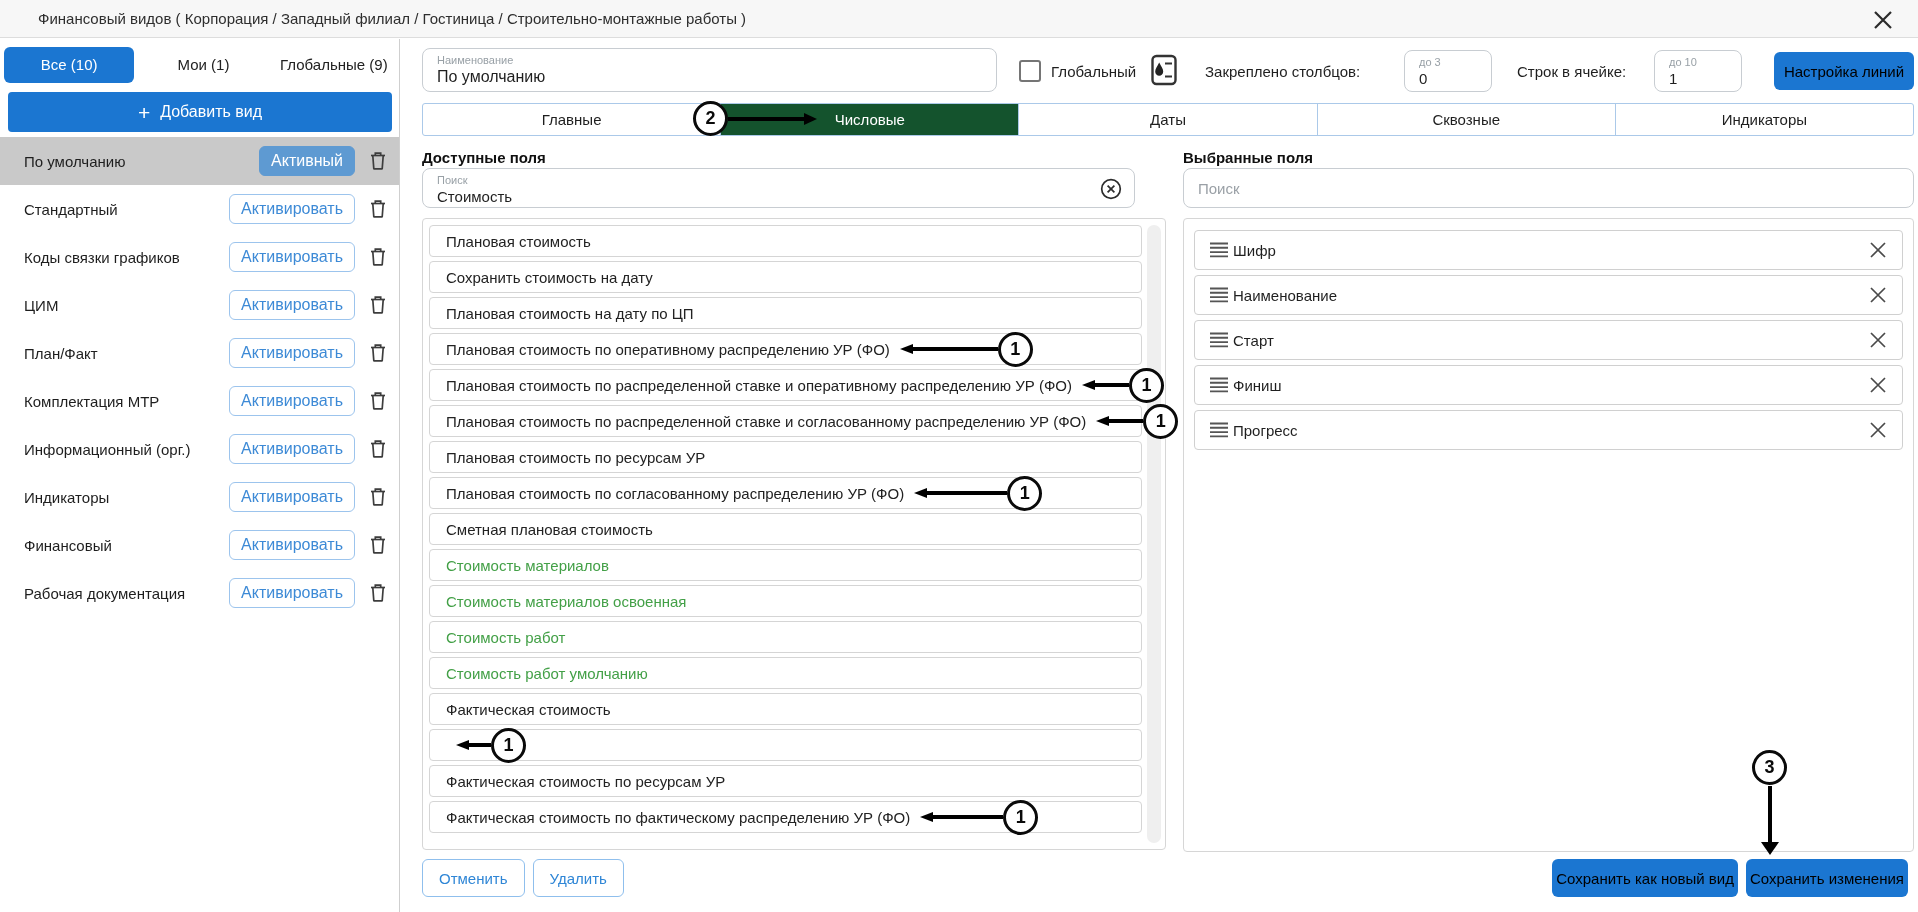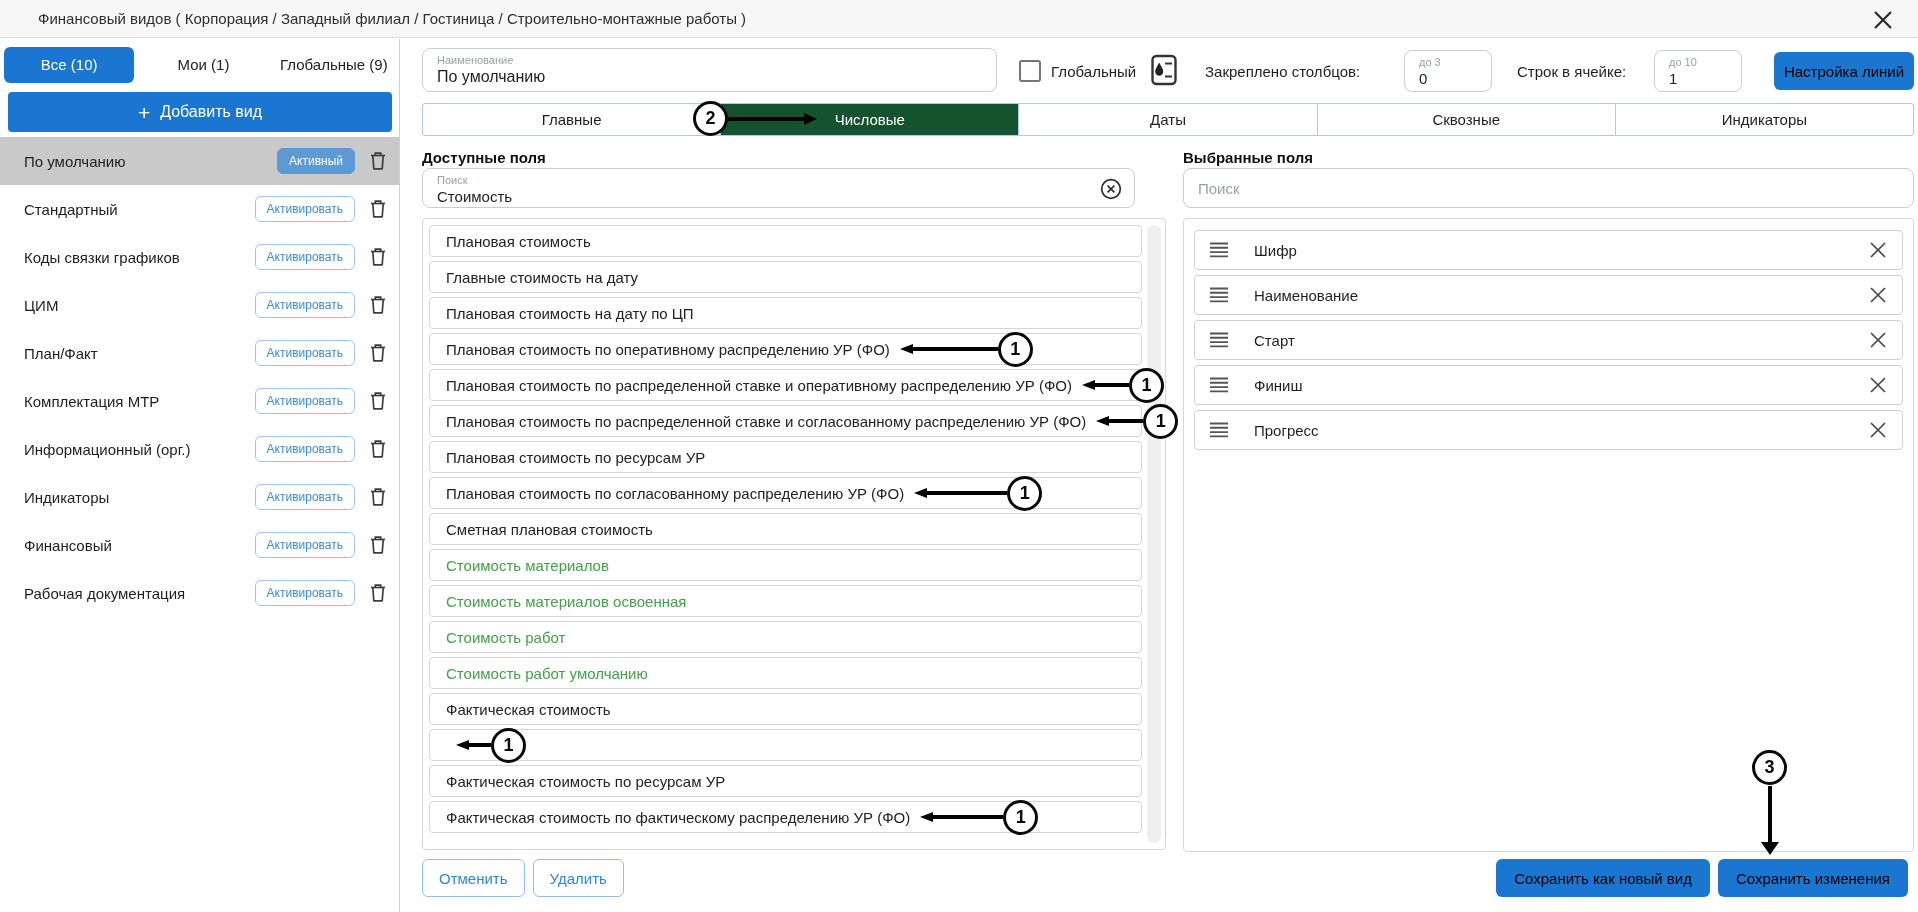--- a/index.html
+++ b/index.html
@@ -15,21 +15,21 @@
   .sidebar { position:absolute; left:0; top:39px; width:400px; bottom:0; border-right:1px solid #cfcfcf; background:#fff; }
   .side-tabs { display:flex; margin-top:5px; height:42px; align-items:center; }
   .side-tab { flex:1; text-align:center; font-size:15px; color:#222; cursor:pointer; line-height:36px; }
   .side-tab.active { background:#1b76d1; color:#fff; border-radius:6px; margin:0 4px; }
   .add-btn { margin:6px 8px 0 8px; height:40px; background:#1b76d1; color:#fff; border:none; border-radius:4px; font-size:16px; width:384px; display:flex; align-items:center; justify-content:center; gap:10px; cursor:pointer; font-family:inherit; }
   .add-btn .plus { font-size:21px; font-weight:400; line-height:1; }
   .view-list { margin-top:5px; }
   .view-item { height:48px; display:flex; align-items:center; padding:0 12px 0 24px; background:#fff; }
   .view-item.selected { background:#c9c9c9; }
   .vname { flex:1; font-size:15px; color:#1e1e1e; }
-  .vbtn { font-family:inherit; font-size:12px; padding:5px 11px; border-radius:6px; border:1px solid #9cc4ed; color:#3d8ad6; background:#fff; cursor:pointer; margin-right:14px; }
+  .vbtn { font-family:inherit; font-size:16px; padding:5px 11px; border-radius:6px; border:1px solid #9cc4ed; color:#3d8ad6; background:#fff; cursor:pointer; margin-right:14px; }
   .vbtn.active-badge { background:#5e9ad2; border-color:#5e9ad2; color:#fff; }
   .trash { width:18px; height:20px; cursor:pointer; display:inline-flex; }
 
   
   .main { position:absolute; left:401px; top:39px; right:0; bottom:0; }
 
   .shell { position:absolute; border:1px solid #c8cdd2; border-radius:8px; background:#fff; padding:5px 14px 4px 14px; }
   .shell .mini { display:block; font-size:11px; color:#98a0a6; line-height:13px; }
   .shell input { border:none; outline:none; font-family:inherit; font-size:15px; color:#1f1f1f; width:100%; background:transparent; padding:0; line-height:20px; }
   .name-shell { left:21px; top:9px; width:575px; height:44px; }
@@ -55,28 +55,28 @@
   .sel-search input { width:100%; height:100%; border:none; outline:none; font-family:inherit; font-size:15px; background:transparent; color:#1f1f1f; }
   .sel-search input::placeholder { color:#9aa0a6; }
 
   .avail-box { position:absolute; left:21px; top:179px; width:744px; height:632px; border:1px solid #d6d6d6; border-radius:4px; padding:6px 0 8px 6px; }
   .field-row { width:713px; height:32px; margin-bottom:4px; border:1px solid #d5d5d5; border-radius:4px; background:#fff; display:flex; align-items:center; padding-left:16px; font-size:15px; color:#222; white-space:nowrap; cursor:pointer; position:relative; }
   .field-row .green { color:#43a047; }
   .scroll-track { position:absolute; right:4px; top:6px; bottom:6px; width:14px; background:#efefef; border-radius:7px; }
 
   .sel-box { position:absolute; left:782px; top:179px; width:731px; height:634px; border:1px solid #d6d6d6; border-radius:4px; padding:11px 10px; }
   .sel-row { height:40px; margin-bottom:5px; border:1px solid #d0d0d0; border-radius:4px; background:#fff; display:flex; align-items:center; padding:0 14px; cursor:grab; }
-  .sel-row .stext { margin-left:25px; font-size:15px; color:#1f1f1f; }
+  .sel-row .stext { margin-left:4px; font-size:15px; color:#1f1f1f; }
   .sel-row .xrem { margin-left:auto; width:20px; height:20px; cursor:pointer; display:inline-flex; }
   .drag { width:20px; height:16px; display:inline-flex; }
 
   .footer { position:absolute; left:21px; right:10px; top:820px; display:flex; gap:8px; align-items:center; }
   .ghost-btn { background:#fff; border:1px solid #8fbfed; border-radius:6px; color:#2f86d6; font-size:15px; font-family:inherit; height:38px; padding:0 16px; cursor:pointer; }
   .footer .spacer { flex:1; }
-  .save-btn { height:38px; padding:0 18px; }
+  .save-btn { height:38px; padding:0 4px; }
 
   
   .acircle { width:35px; height:35px; border:3px solid #0a0a0a; border-radius:50%; background:#fff; display:inline-flex; align-items:center; justify-content:center; font-size:18px; font-weight:bold; color:#0a0a0a; }
   .ann1 { display:inline-flex; align-items:center; margin-left:10px; position:relative; z-index:6; }
   .ann1 .ah { width:0; height:0; border-top:5px solid transparent; border-bottom:5px solid transparent; border-right:13px solid #000; }
   .ann1 .aline { height:4px; background:#000; }
   .ann2 { position:absolute; left:292px; top:62px; z-index:7; display:flex; align-items:center; }
   .ann2 .aline { width:76px; height:4px; background:#000; }
   .ann2 .ah { width:0; height:0; border-top:6px solid transparent; border-bottom:6px solid transparent; border-left:13px solid #000; }
   .ann3 { position:absolute; left:1351px; top:711px; z-index:7; width:36px; }
@@ -286,21 +286,21 @@
     <div class="sel-search">
       <input type="text" placeholder="Поиск" style="">
     </div>
 
     <div class="avail-box">
       <div>
           <div class="field-row">
     <span class="ftext">Плановая стоимость</span>
   </div>
           <div class="field-row">
-    <span class="ftext">Главные стоимость на дату</span>
+    <span class="ftext">Сохранить стоимость на дату</span>
   </div>
           <div class="field-row">
     <span class="ftext">Плановая стоимость на дату по ЦП</span>
   </div>
           <div class="field-row">
     <span class="ftext">Плановая стоимость по оперативному распределению УР (ФО)</span>
   <span class="ann1">
               <span class="ah"></span>
               <span class="aline" style="width:85px"></span>
               <span class="acircle">1</span>

